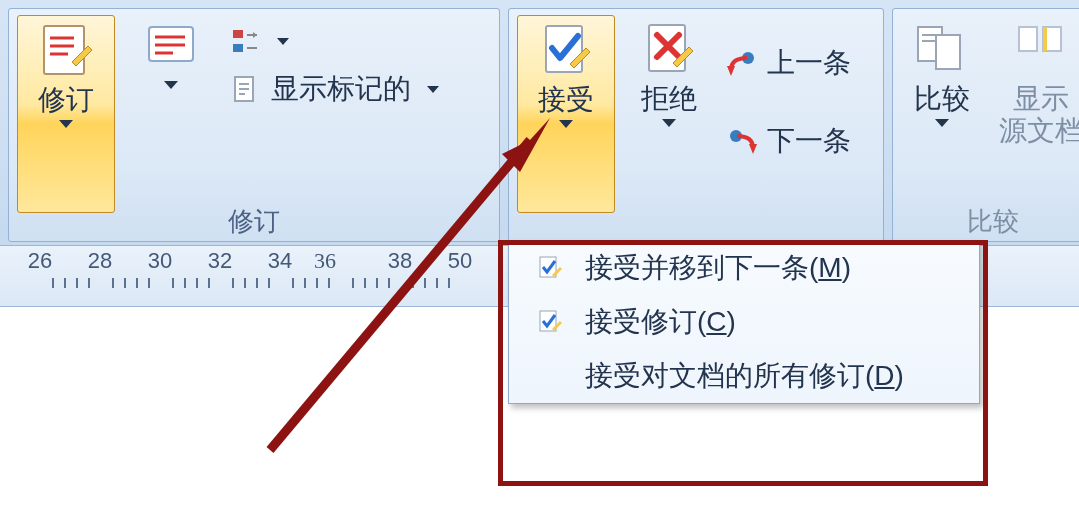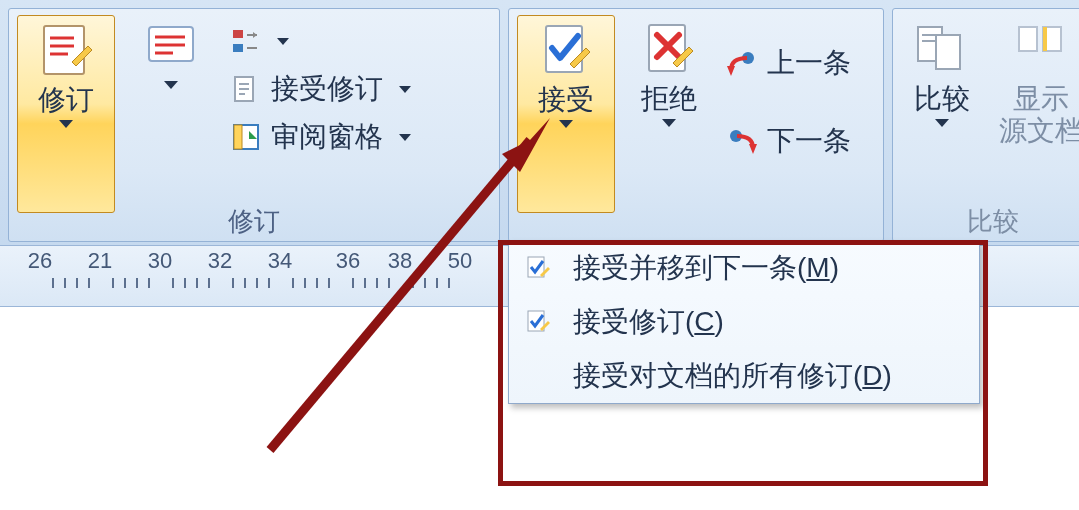--- a/index.html
+++ b/index.html
@@ -65,21 +65,21 @@
   }
 
   
   .menu{
     position:absolute;
     background:linear-gradient(#f7fbff 0%,#eef5fc 100%);
     border:1px solid #8fa9cb;box-shadow:3px 4px 6px rgba(0,0,0,.25);
   }
   .menu-item{
     display:flex;align-items:center;gap:18px;cursor:pointer;
-    padding:8px 30px 8px 14px;font-size:28px;color:#23344e;
+    padding:8px 30px 8px 26px;font-size:28px;color:#23344e;
   }
   .menu-item.disabled{color:#9aa6b5;cursor:default;}
   .menu-icon{
     width:32px;display:flex;justify-content:center;
   }
   .acc{text-decoration:underline;}
 
   
   .annot-box{
     position:absolute;border:5px solid #8c1312;pointer-events:none;
@@ -130,30 +130,21 @@
         </svg>
         <span class="mini"></span>
       </div>
       <div class="row-btn">
         <svg class="ic-sm" viewBox="0 0 30 30">
           <rect x="4" y="3" width="18" height="24" fill="#fff" stroke="#9aa6b5" stroke-width="2"></rect>
           <line x1="8" y1="10" x2="18" y2="10" stroke="#9aa6b5" stroke-width="2"></line>
           <line x1="8" y1="15" x2="18" y2="15" stroke="#9aa6b5" stroke-width="2"></line>
           <line x1="8" y1="20" x2="14" y2="20" stroke="#9aa6b5" stroke-width="2"></line>
         </svg>
-        <span>接受修订</span>
-        <span class="mini"></span>
-      </div>
-      <div class="row-btn">
-        <svg class="ic-sm" viewBox="0 0 30 30">
-          <rect x="3" y="3" width="24" height="24" fill="#fff" stroke="#3a7dbf" stroke-width="2"></rect>
-          <rect x="3" y="3" width="8" height="24" fill="#ffd45b" stroke="#bb8a21" stroke-width="1"></rect>
-          <polygon points="18,9 26,17 18,17" fill="#2a9c4b"></polygon>
-        </svg>
-        <span>审阅窗格</span>
+        <span>显示标记的</span>
         <span class="mini"></span>
       </div>
     </div>
 
     <span class="group-label">修订</span>
   </div>
 
   <div class="group" id="g2">
 
     <div class="big-btn hot" style="position:absolute;left:8px;top:6px;width:96px;height:190px;font-family:Liberation Serif, serif;">
@@ -222,41 +213,41 @@
     <span class="group-label" style="color:#7d8ea5;">比较</span>
   </div>
 </div>
 
 <div class="ruler" id="ruler">
     <span class="ticknum" style="left: 40px;">26</span>
     <span class="tick" style="left: 52px; height: 10px;"></span>
     <span class="tick" style="left: 64px; height: 10px;"></span>
     <span class="tick" style="left: 76px; height: 10px;"></span>
     <span class="tick" style="left: 88px; height: 10px;"></span>
-    <span class="ticknum" style="left: 100px;">21</span>
+    <span class="ticknum" style="left: 100px;">28</span>
     <span class="tick" style="left: 112px; height: 10px;"></span>
     <span class="tick" style="left: 124px; height: 10px;"></span>
     <span class="tick" style="left: 136px; height: 10px;"></span>
     <span class="tick" style="left: 148px; height: 10px;"></span>
     <span class="ticknum" style="left: 160px;">30</span>
     <span class="tick" style="left: 172px; height: 10px;"></span>
     <span class="tick" style="left: 184px; height: 10px;"></span>
     <span class="tick" style="left: 196px; height: 10px;"></span>
     <span class="tick" style="left: 208px; height: 10px;"></span>
     <span class="ticknum" style="left: 220px;">32</span>
     <span class="tick" style="left: 232px; height: 10px;"></span>
     <span class="tick" style="left: 244px; height: 10px;"></span>
     <span class="tick" style="left: 256px; height: 10px;"></span>
     <span class="tick" style="left: 268px; height: 10px;"></span>
     <span class="ticknum" style="left: 280px;">34</span>
     <span class="tick" style="left: 292px; height: 10px;"></span>
     <span class="tick" style="left: 304px; height: 10px;"></span>
     <span class="tick" style="left: 316px; height: 10px;"></span>
     <span class="tick" style="left: 328px; height: 10px;"></span>
-    <span class="ticknum" style="left: 348px;">36</span>
+    <span class="ticknum" style="left: 325px; font-family: Liberation Serif, serif;">36</span>
     <span class="tick" style="left: 352px; height: 10px;"></span>
     <span class="tick" style="left: 364px; height: 10px;"></span>
     <span class="tick" style="left: 376px; height: 10px;"></span>
     <span class="tick" style="left: 388px; height: 10px;"></span>
     <span class="ticknum" style="left: 400px;">38</span>
     <span class="tick" style="left: 412px; height: 10px;"></span>
     <span class="tick" style="left: 424px; height: 10px;"></span>
     <span class="tick" style="left: 436px; height: 10px;"></span>
     <span class="tick" style="left: 448px; height: 10px;"></span>
     <span class="ticknum" style="left: 460px;">50</span>

